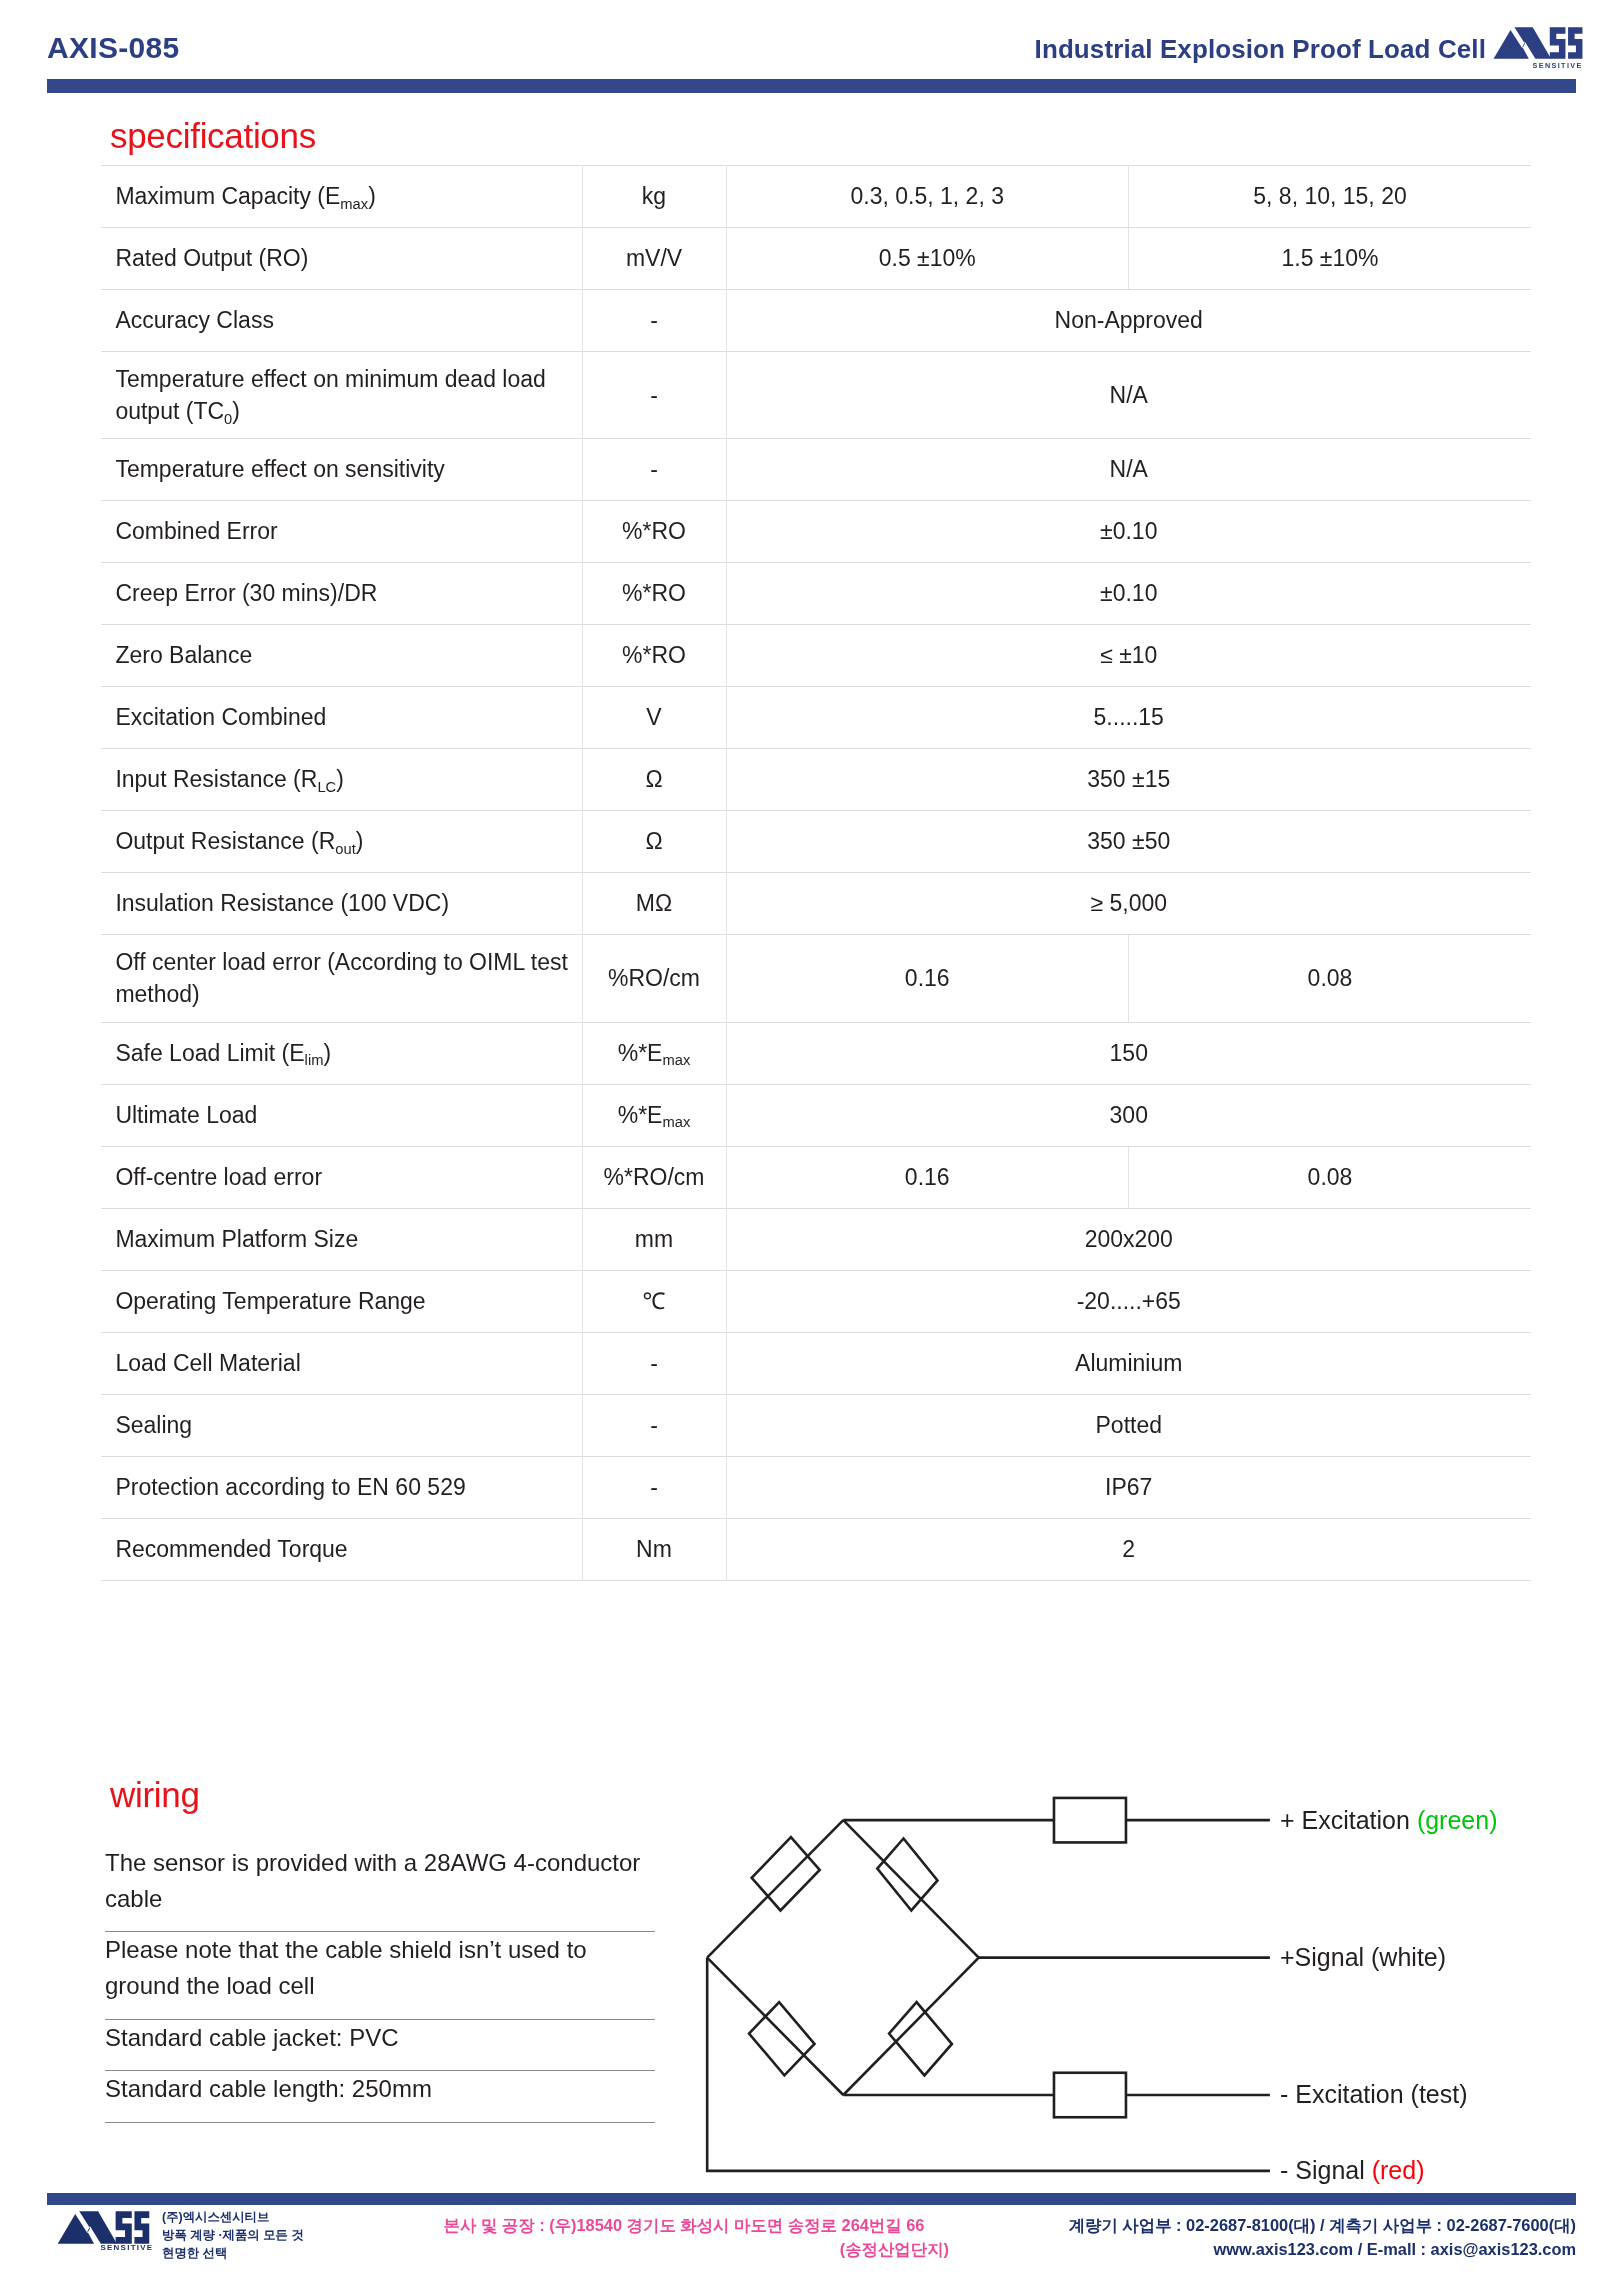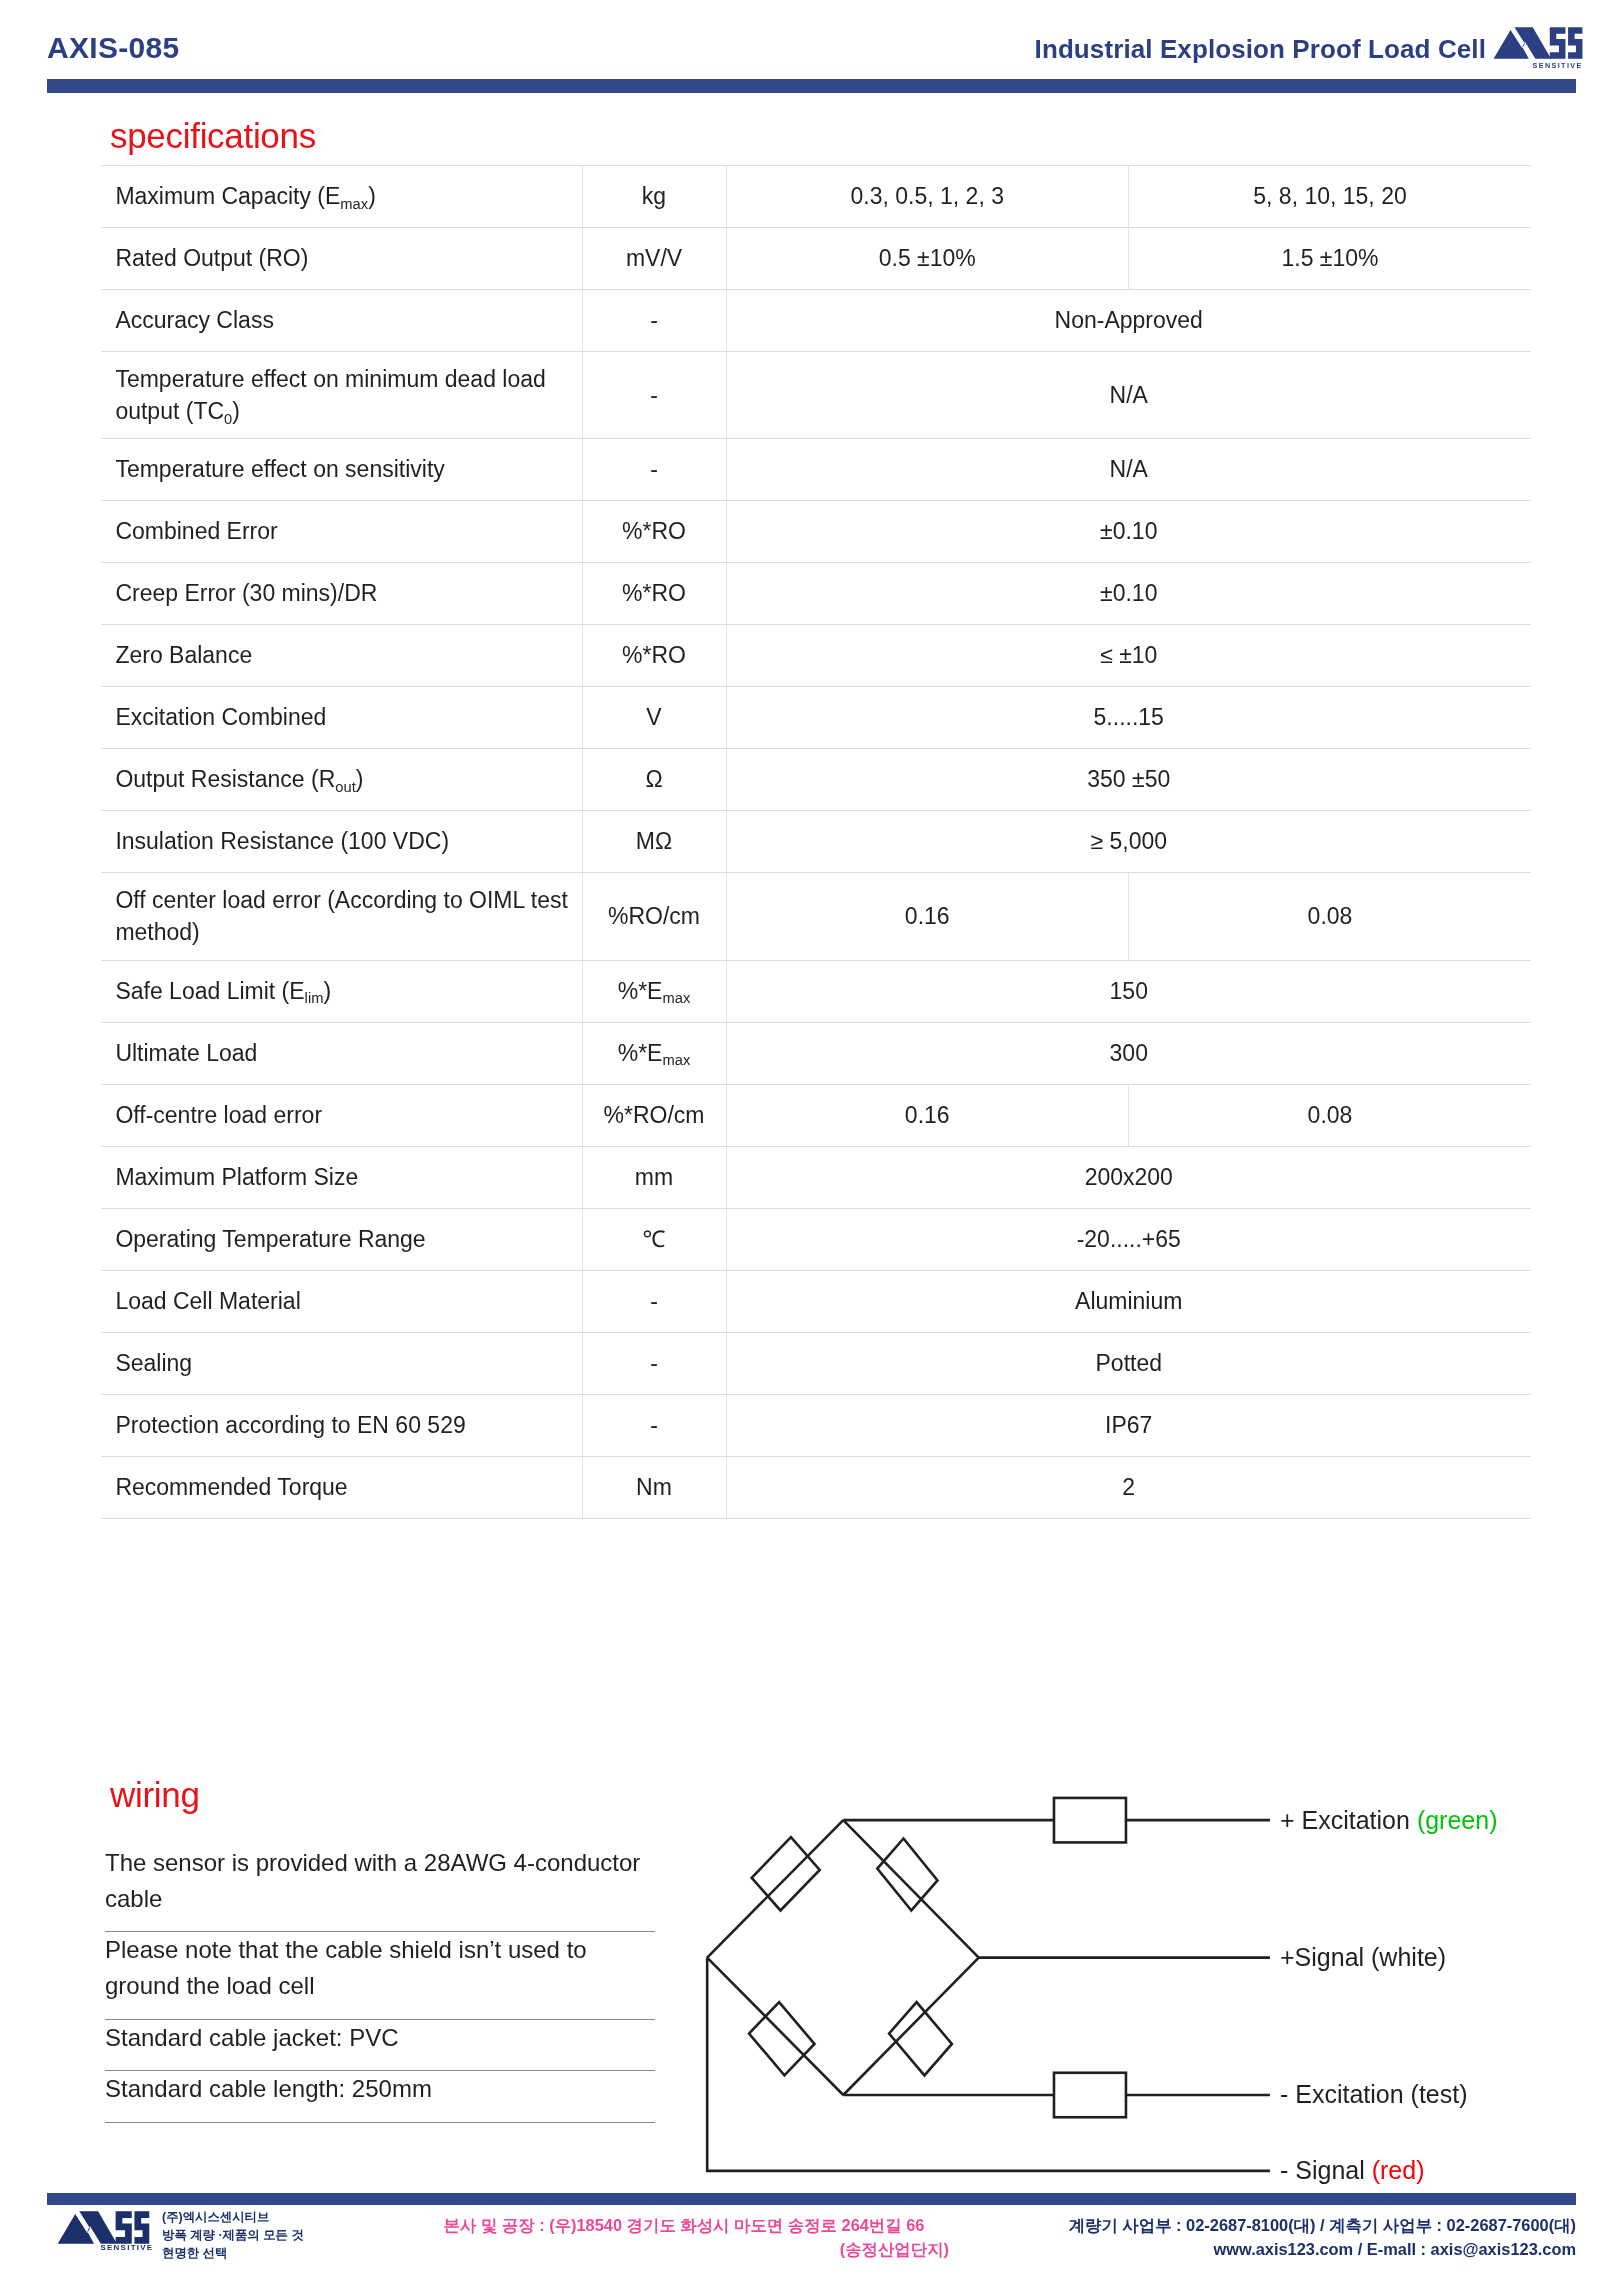--- a/index.html
+++ b/index.html
@@ -174,20 +174,25 @@
           <td class="c-name">Zero Balance</td>
           <td class="c-unit">%*RO</td>
           <td class="c-val c-last" colspan="2">≤ ±10</td>
         </tr>
         <tr>
           <td class="c-name">Excitation Combined</td>
           <td class="c-unit">V</td>
           <td class="c-val c-last" colspan="2">5.....15</td>
         </tr>
         <tr>
+          <td class="c-name">Input Resistance (R<sub>LC</sub>)</td>
+          <td class="c-unit">Ω</td>
+          <td class="c-val c-last" colspan="2">350 ±15</td>
+        </tr>
+        <tr>
           <td class="c-name">Output Resistance (R<sub>out</sub>)</td>
           <td class="c-unit">Ω</td>
           <td class="c-val c-last" colspan="2">350 ±50</td>
         </tr>
         <tr>
           <td class="c-name">Insulation Resistance (100 VDC)</td>
           <td class="c-unit">MΩ</td>
           <td class="c-val c-last" colspan="2">≥ 5,000</td>
         </tr>
         <tr>

